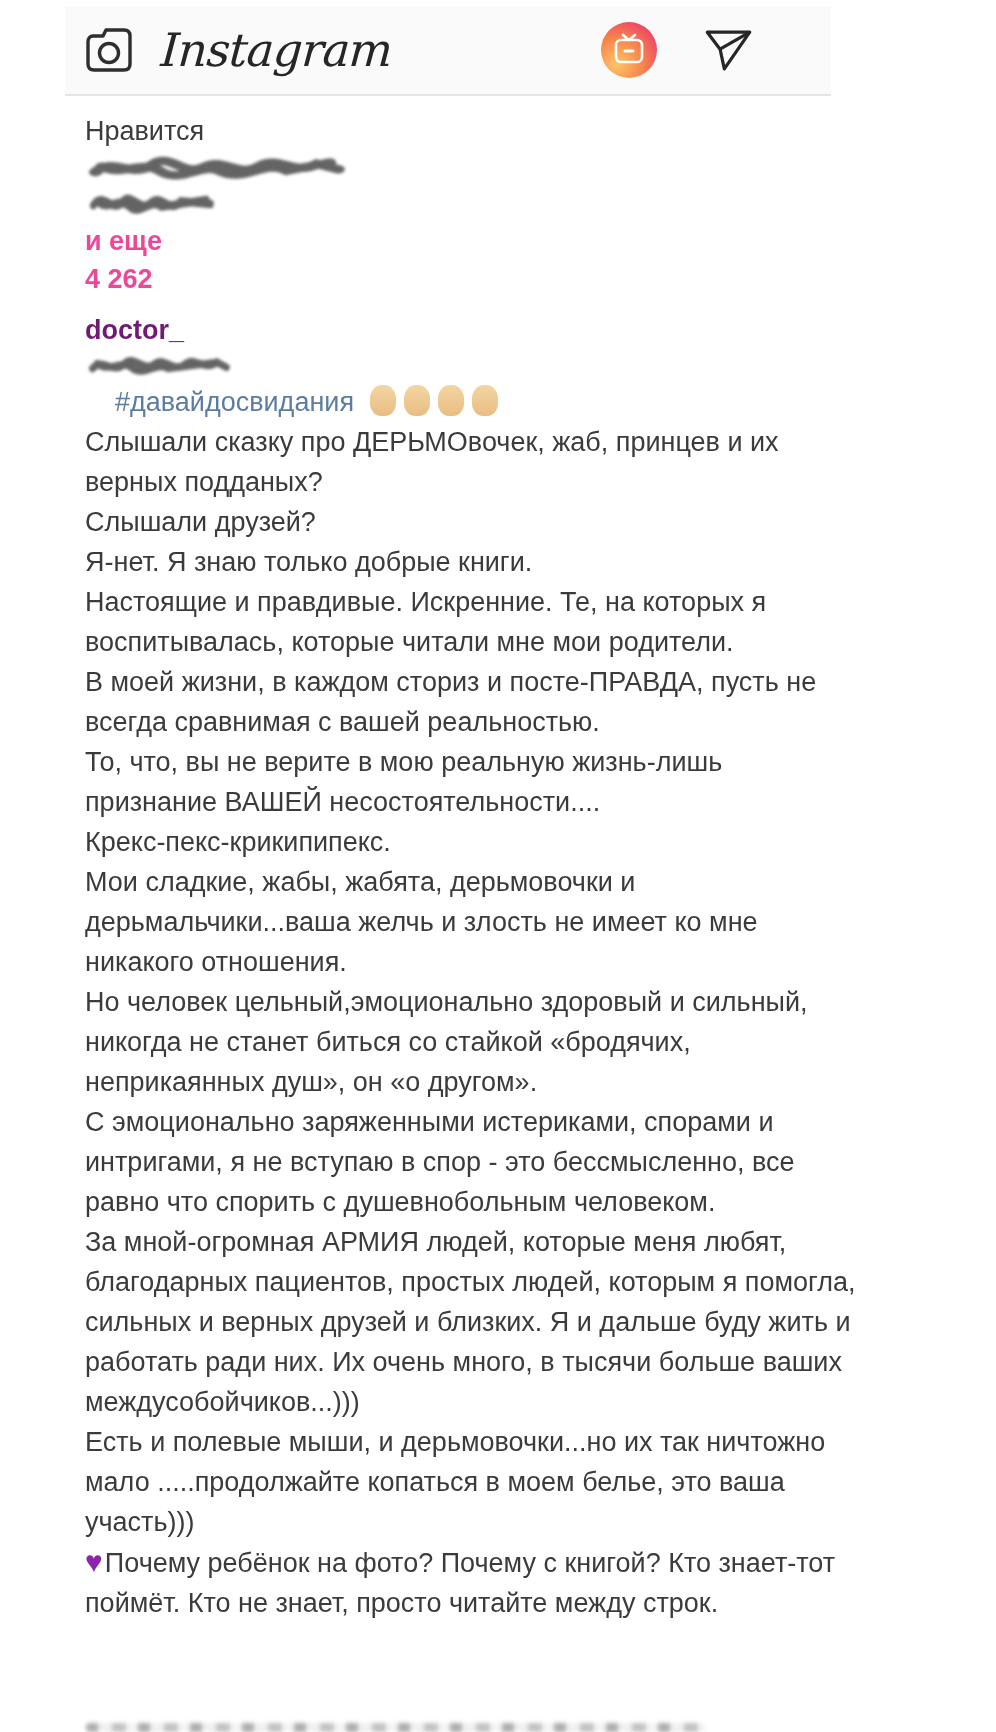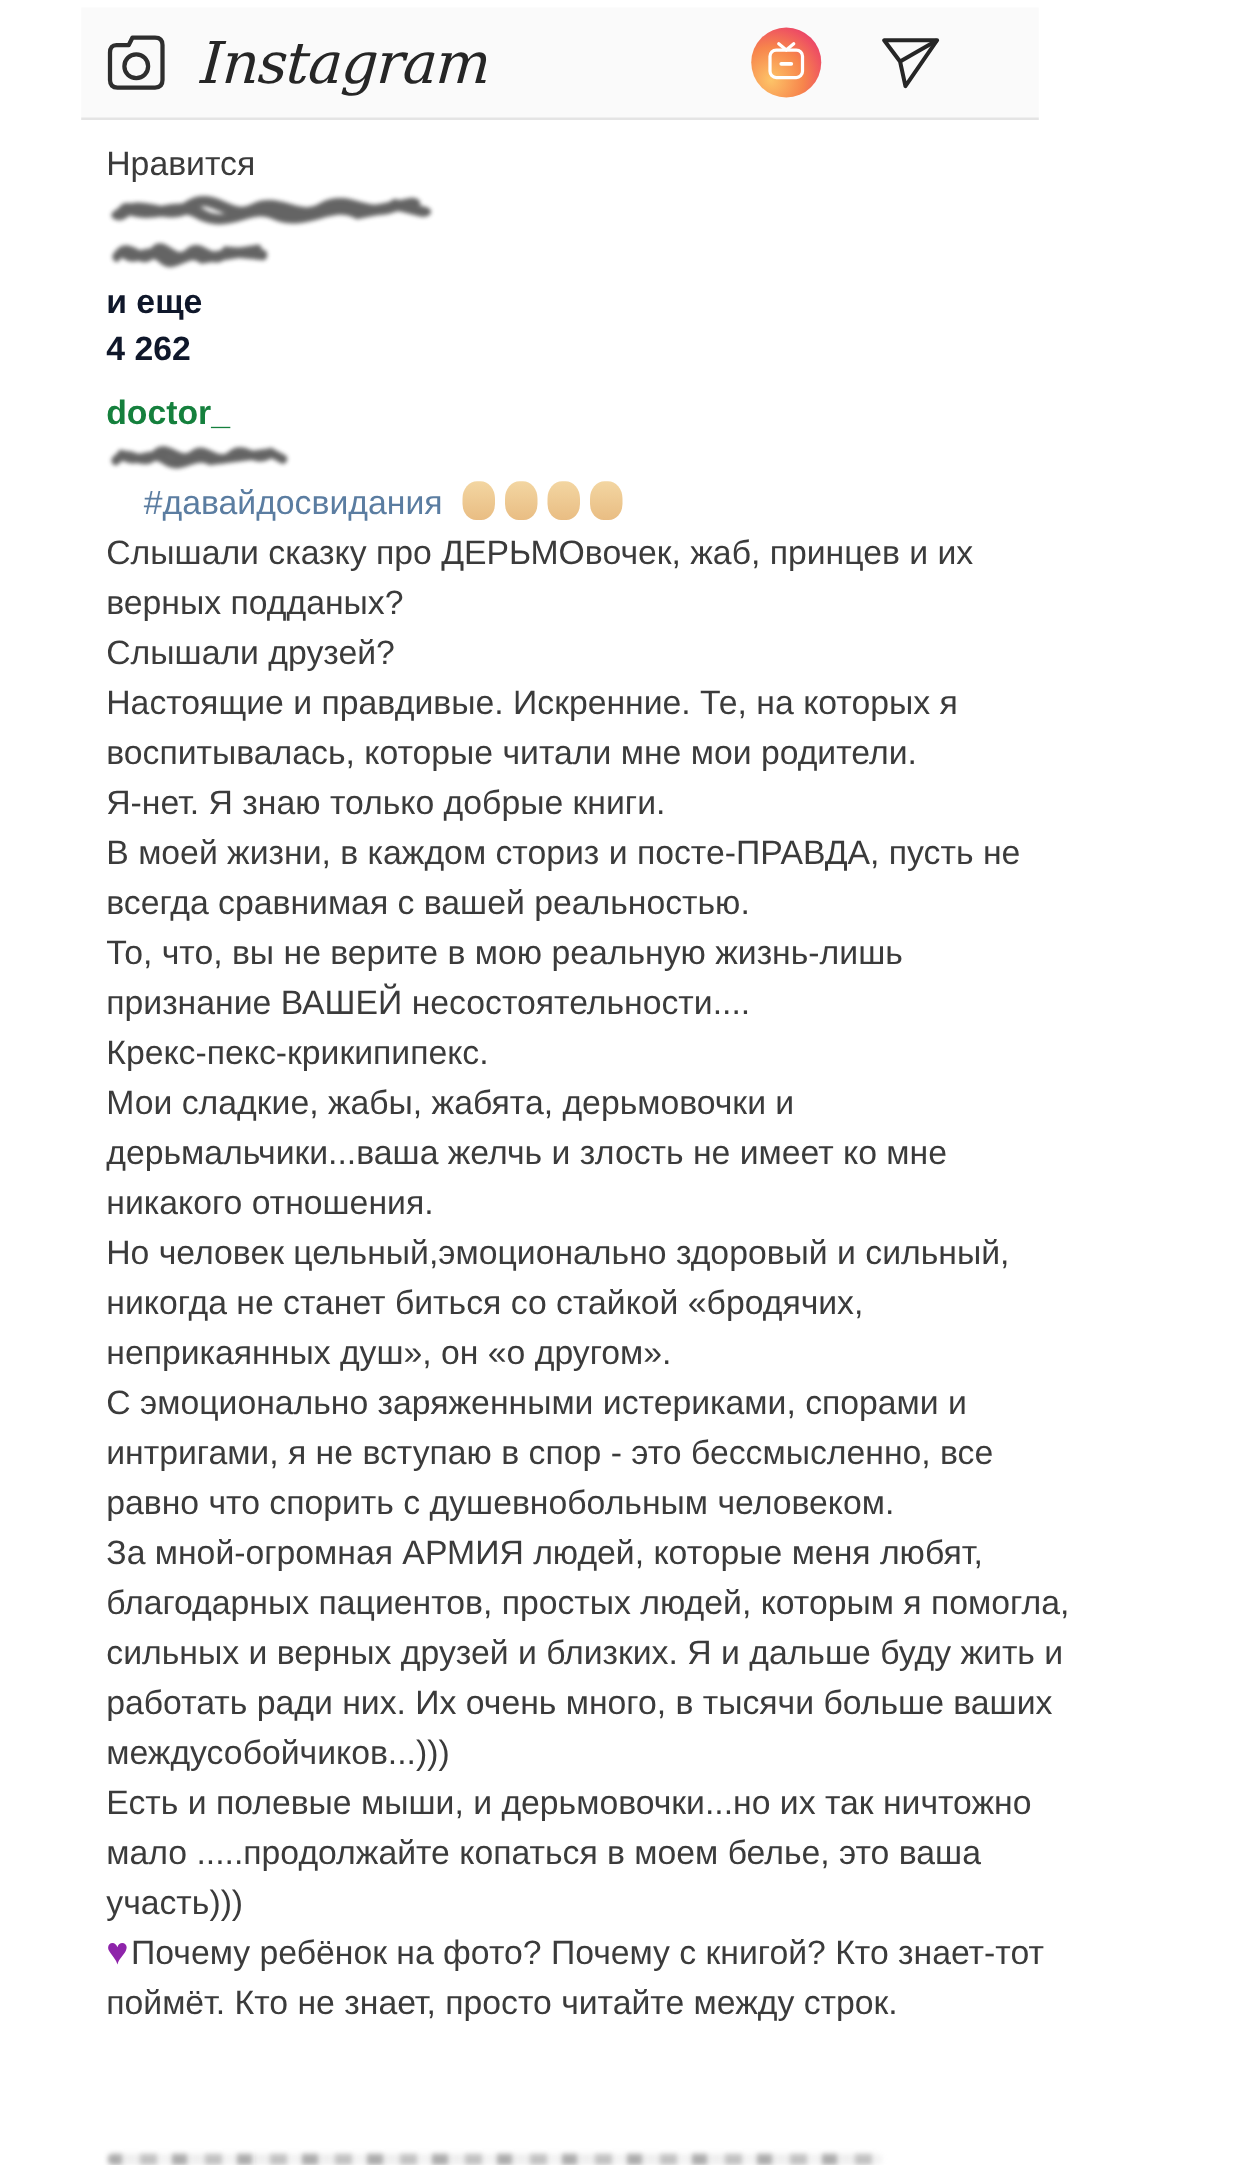--- a/index.html
+++ b/index.html
@@ -34,31 +34,31 @@
     background:radial-gradient(circle at 28% 75%,#fdc468 0%,#f7854c 45%,#ee4f63 75%,#d62976 100%);
     display:flex;align-items:center;justify-content:center;
     margin-right:40px;flex:0 0 auto;
   }
 
   
   .likes{
     margin-top:16px;padding-left:20px;width:790px;
     font-size:27px;line-height:38px;color:var(--text);
   }
-  .likes .bold{font-weight:bold;color:#0f172a;}
+  .likes .bold{font-weight:bold;color:#ec4899;}
   .scribble{vertical-align:-8px;margin:0 4px;}
   .scribble path{stroke:#4a4a4a;stroke-width:6;fill:none;stroke-linecap:round;}
   .blurred{filter:blur(1.6px);opacity:.85;}
 
   
   .caption{
     margin-top:12px;padding-left:20px;width:792px;
     font-size:27px;line-height:40px;color:var(--text);
   }
-  .uname{font-weight:bold;color:#15803d;}
+  .uname{font-weight:bold;color:#701a75;}
   .hashtag{color:var(--hashtag);text-decoration:none;margin-left:30px;}
   .emoji-blob{
     display:inline-block;width:26px;height:31px;margin-left:8px;
     border-radius:45% 45% 42% 42%;
     background:linear-gradient(180deg,var(--emoji-top),var(--emoji-bottom));
     vertical-align:-5px;filter:blur(.6px);
   }
   .cap-p{margin:0;}
   .heart{color:var(--heart);font-size:30px;margin-right:2px;line-height:40px;}
 
@@ -122,22 +122,22 @@
       <span class="uname">doctor_</span><svg class="scribble blurred" width="142" height="32" viewBox="0 0 120 26" preserveAspectRatio="none">
         <path d="M3,15 C12,5 20,21 30,11 C38,3 46,19 56,11 C64,5 72,20 82,11 C90,5 98,18 108,10 L116,14"></path>
         <path d="M7,11 C17,19 27,7 37,15 C47,22 57,9 67,15 L108,10"></path>
       </svg>
       <a class="hashtag" href="#">#давайдосвидания</a>
       <span><span class="emoji-blob"></span><span class="emoji-blob"></span><span class="emoji-blob"></span><span class="emoji-blob"></span></span>
 
       <div>
           <p class="cap-p">Слышали сказку про ДЕРЬМОвочек, жаб, принцев и их верных подданых?</p>
           <p class="cap-p">Слышали друзей?</p>
+          <p class="cap-p">Я-нет. Я знаю только добрые книги.</p>
           <p class="cap-p">Настоящие и правдивые. Искренние. Те, на которых я воспитывалась, которые читали мне мои родители.</p>
-          <p class="cap-p">Я-нет. Я знаю только добрые книги.</p>
           <p class="cap-p">В моей жизни, в каждом сториз и посте-ПРАВДА, пусть не всегда сравнимая с вашей реальностью.</p>
           <p class="cap-p">То, что, вы не верите в мою реальную жизнь-лишь признание ВАШЕЙ несостоятельности....</p>
           <p class="cap-p">Крекс-пекс-крикипипекс.</p>
           <p class="cap-p">Мои сладкие, жабы, жабята, дерьмовочки и дерьмальчики...ваша желчь и злость не имеет ко мне никакого отношения.</p>
           <p class="cap-p">Но человек цельный,эмоционально здоровый и сильный, никогда не станет биться со стайкой «бродячих, неприкаянных душ», он «о другом».</p>
           <p class="cap-p">С эмоционально заряженными истериками, спорами и интригами, я не вступаю в спор - это бессмысленно, все равно что спорить с душевнобольным человеком.</p>
           <p class="cap-p">За мной-огромная АРМИЯ людей, которые меня любят, благодарных пациентов, простых людей, которым я помогла, сильных и верных друзей и близких. Я и дальше буду жить и работать ради них. Их очень много, в тысячи больше ваших междусобойчиков...)))</p>
           <p class="cap-p">Есть и полевые мыши, и дерьмовочки...но их так ничтожно мало .....продолжайте копаться в моем белье, это ваша участь)))</p>
           <p class="cap-p"><span class="heart">♥</span>Почему ребёнок на фото? Почему с книгой? Кто знает-тот поймёт. Кто не знает, просто читайте между строк.</p>
         </div>

